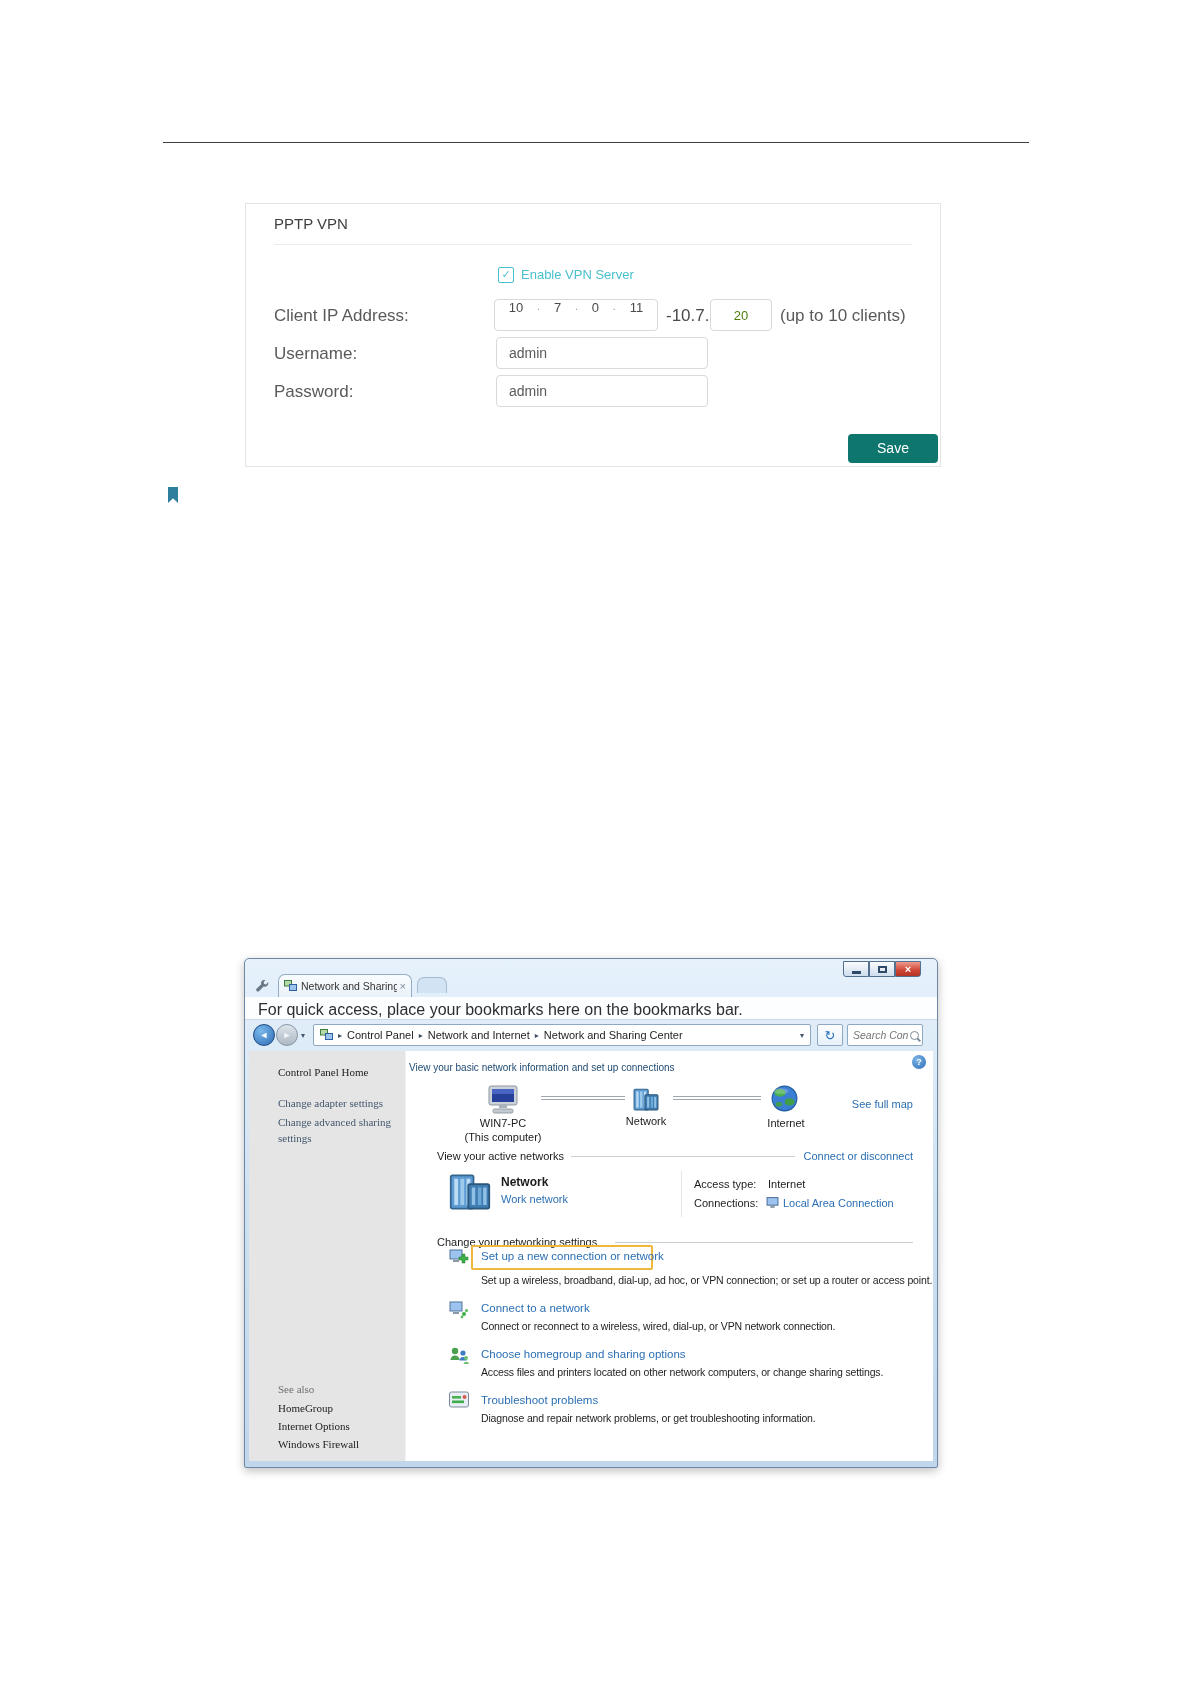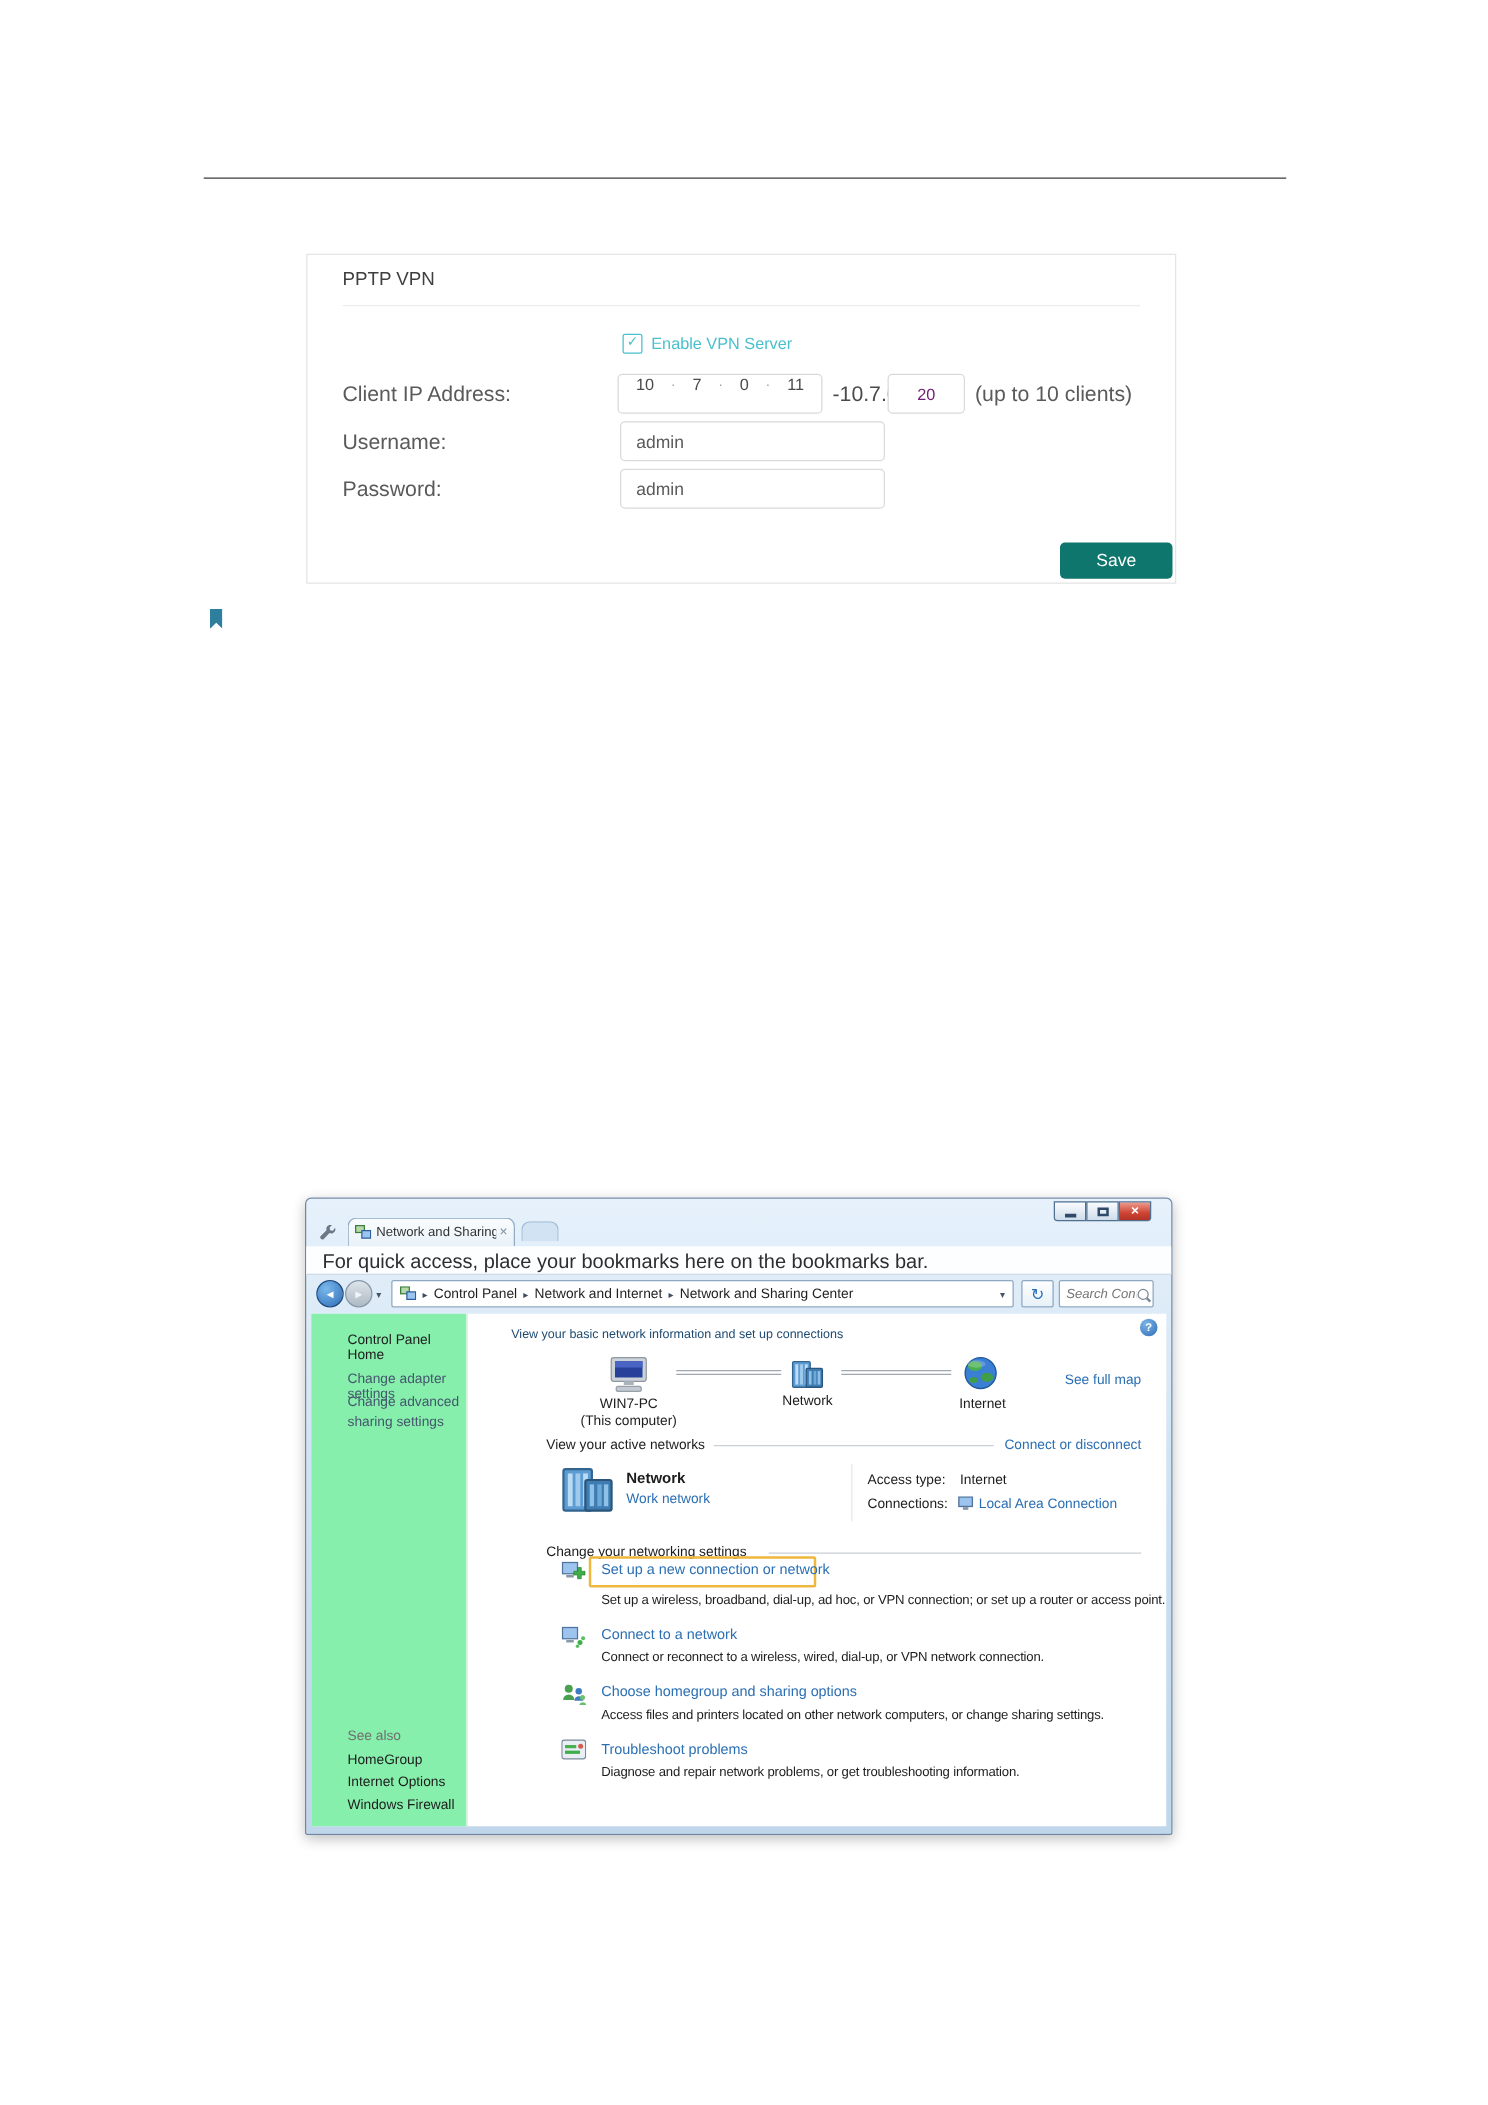--- a/index.html
+++ b/index.html
@@ -15,21 +15,21 @@
   #pptp .cb{left:252px;top:63px;width:14px;height:14px;border:1px solid #49c0cd;border-radius:2px;
             color:#49c0cd;font-size:11px;line-height:13px;text-align:center;background:#fff;cursor:pointer;}
   #pptp .cb::after{content:"✓";}
   #pptp .en{left:275px;top:63px;font-size:13px;color:#49c0cd;cursor:pointer;}
   .flabel{font-size:17px;color:#5a5a5a;}
   .fbox{border:1px solid #d9d9d9;border-radius:4px;background:#fff;box-sizing:border-box;}
   #ip-box{left:248px;top:95px;width:164px;height:32px;display:flex;
           justify-content:space-evenly;font-size:13px;color:#4a4a4a;}
   #ip-box .dot{color:#9aa0a6;font-size:11px;}
   #end-box{left:464px;top:95px;width:62px;height:32px;display:flex;align-items:center;justify-content:center;
-           font-size:13px;color:#701a75;}
+           font-size:13px;color:#4d7c0f;}
   .pinput{position:absolute;left:250px;width:212px;height:32px;border:1px solid #d9d9d9;border-radius:4px;
           font-size:14px;color:#5a5a5a;padding:0 0 0 12px;box-sizing:border-box;outline:none;
           font-family:"Liberation Sans",sans-serif;}
   #save-btn{left:602px;top:230px;width:90px;height:29px;background:#0f766e;border-radius:4px;color:#fff;
             font-size:14px;text-align:center;line-height:29px;cursor:pointer;}
   
   #note-icon{left:168px;top:487px;width:10px;height:16px;background:#2e7f9e;
              clip-path:polygon(0 0,100% 0,100% 100%,50% 70%,0 100%);}
   
   #win{left:244px;top:958px;width:694px;height:510px;border:1px solid #6d87a5;border-radius:5px 5px 2px 2px;
@@ -72,21 +72,21 @@
   #refresh-btn::after{content:"↻";}
   #searchbox{left:602px;top:5px;width:76px;height:22px;background:#fff;border:1px solid #8fa8c2;border-radius:2px;
              box-sizing:border-box;display:flex;align-items:center;}
   #searchbox input{border:none;outline:none;width:56px;font-size:10.5px;font-style:italic;color:#6b7b8c;
                    padding:0 0 0 5px;background:transparent;font-family:"Liberation Sans",sans-serif;}
   #mag{width:7px;height:7px;border:1.5px solid #7b8a99;border-radius:50%;position:relative;margin-left:1px;}
   #mag::after{content:"";position:absolute;width:4px;height:1.5px;background:#7b8a99;left:6px;top:7px;
               transform:rotate(45deg);}
   #content{left:4px;top:92px;right:4px;bottom:6px;background:#fff;}
   
-  #sidebar{left:0;top:0;width:125px;height:100%;background:#86efac;border-right:1px solid #f0f2f4;box-sizing:border-box;}
+  #sidebar{left:0;top:0;width:157px;height:100%;background:#e5e5e5;border-right:1px solid #f0f2f4;box-sizing:border-box;font-family:Liberation Serif, serif;}
   .side-item{position:absolute;left:29px;font-size:11px;cursor:pointer;}
   .side-home{color:#1c1c1c;}
   .side-link{color:#44576d;}
   .side-gray{color:#707070;cursor:default;}
   .side-dark{color:#1c1c1c;}
   
   .h1{left:160px;top:11px;font-size:10px;color:#1e4a71;white-space:nowrap;}
   .wlink{color:#2b6fb3;cursor:pointer;}
   .dline{height:4px;border-top:1px solid #9fa8b0;border-bottom:1px solid #9fa8b0;box-sizing:border-box;}
   .maplabel{font-size:11px;color:#1c1c1c;text-align:center;}

